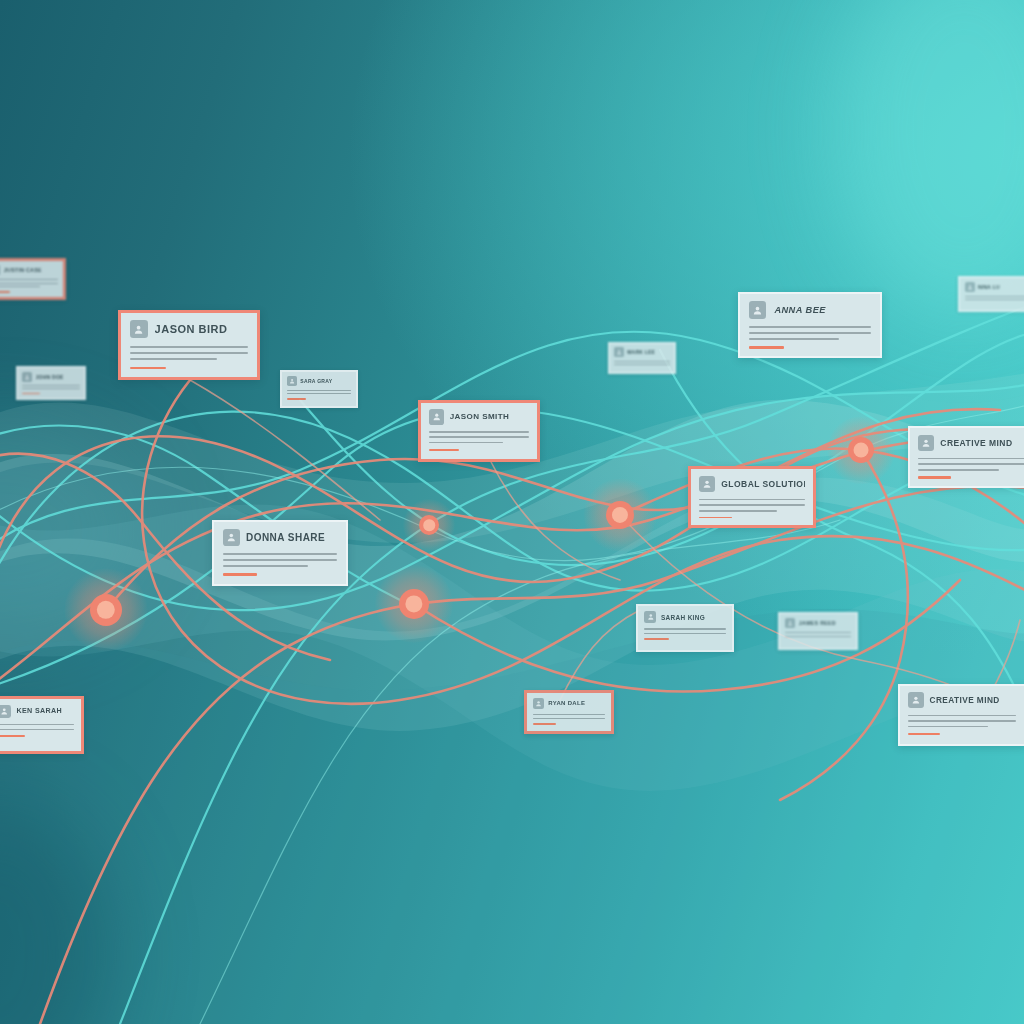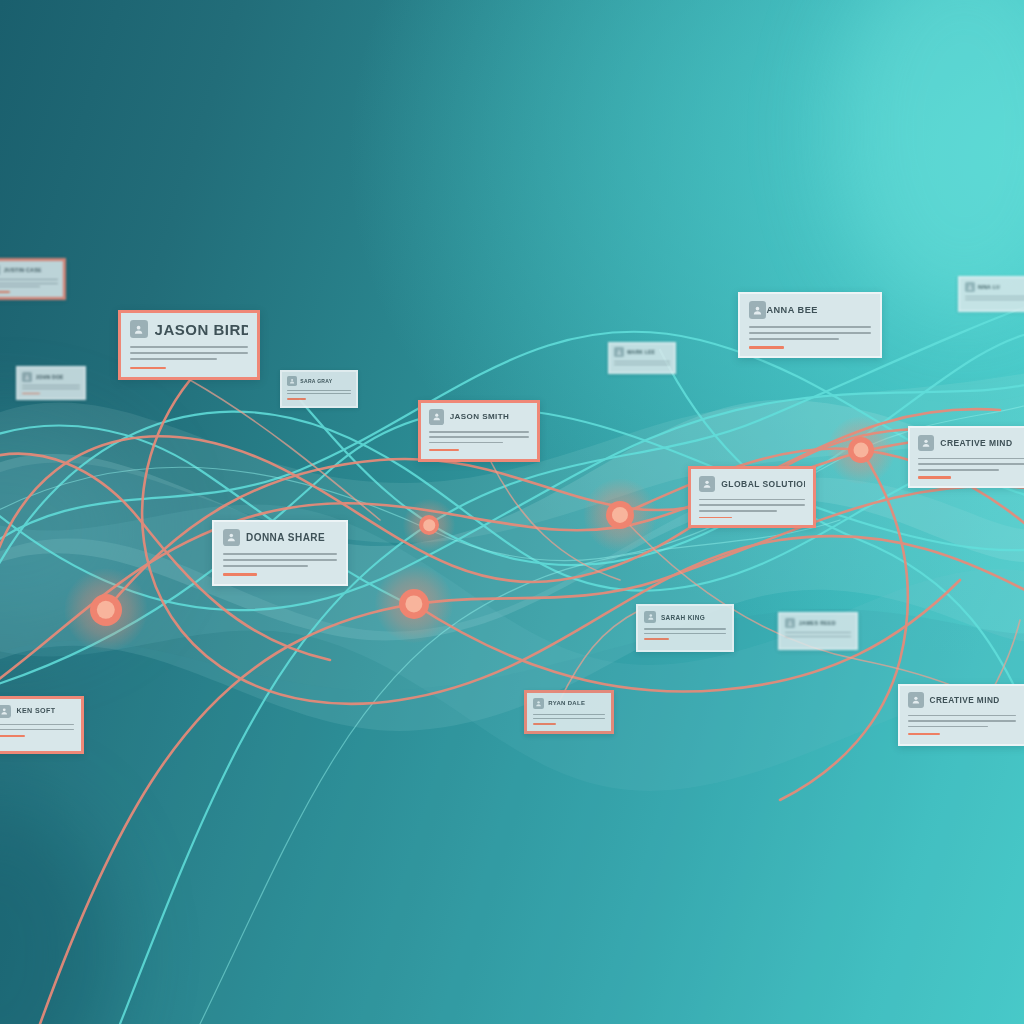--- a/index.html
+++ b/index.html
@@ -168,21 +168,21 @@
         <div class="cta" style="height: 2px; width: 20.24px; margin-top: 3.68px;"></div>
       </div>
       <div class="card bordered" style="left: 118px; top: 310px; width: 142px; height: 70px; padding: 7.38px 9.02px; box-shadow: rgba(10, 50, 60, 0.18) 0px 2.46px 8.2px;">
         <div class="row" style="gap: 6.56px;">
           <div class="avatar" style="width: 18.04px; height: 18.04px; border-radius: 3.28px;">
             <svg width="11.1848" height="11.1848" viewBox="0 0 24 24">
               <circle cx="12" cy="8" r="4" fill="#e3ecef"></circle>
               <path d="M4 21c0-4.4 3.6-7 8-7s8 2.6 8 7z" fill="#e3ecef"></path>
             </svg>
           </div>
-          <div class="title" style="font-size: 15px; letter-spacing: 0.492px;">JASON BIRD</div>
+          <div class="title" style="font-size: 11px; letter-spacing: 0.492px;">JASON BIRD</div>
         </div>
         <div class="lines" style="margin-top: 7.38px; gap: 4.51px;">
           <i style="height: 1.804px; width: 100%;"></i>
           <i style="height: 1.804px; width: 100%;"></i>
           <i style="height: 1.804px; width: 74%;"></i>
         </div>
         <div class="cta" style="height: 2.624px; width: 36.08px; margin-top: 6.56px;"></div>
       </div>
       <div class="card plain softer" style="left: 16px; top: 366px; width: 70px; height: 34px; padding: 3.6px 4.4px; box-shadow: rgba(10, 50, 60, 0.18) 0px 1.2px 4px;">
         <div class="row" style="gap: 3.2px;">
@@ -242,21 +242,21 @@
             </svg>
           </div>
           <div class="title" style="font-size: 5px; letter-spacing: 0.228px;">MARK LEE</div>
         </div>
         <div class="lines" style="margin-top: 3.42px; gap: 2.09px;">
           <i style="height: 1px; width: 100%;"></i>
           <i style="height: 1px; width: 100%;"></i>
         </div>
       </div>
       <div class="card plain" style="left: 738px; top: 292px; width: 144px; height: 66px; padding: 7.2px 8.8px; box-shadow: rgba(10, 50, 60, 0.18) 0px 2.4px 8px;">
-        <div class="row" style="gap: 0;">
+        <div class="row" style="gap: 8px; font-style: italic;">
           <div class="avatar" style="width: 17.6px; height: 17.6px; border-radius: 3.2px;">
             <svg width="10.912" height="10.912" viewBox="0 0 24 24">
               <circle cx="12" cy="8" r="4" fill="#e3ecef"></circle>
               <path d="M4 21c0-4.4 3.6-7 8-7s8 2.6 8 7z" fill="#e3ecef"></path>
             </svg>
           </div>
           <div class="title" style="font-size: 9.2px; letter-spacing: 0.48px;">ANNA BEE</div>
         </div>
         <div class="lines" style="margin-top: 7.2px; gap: 4.4px;">
           <i style="height: 1.76px; width: 100%;"></i>
@@ -379,21 +379,21 @@
         <div class="cta" style="height: 2px; width: 22.88px; margin-top: 4.16px;"></div>
       </div>
       <div class="card bordered" style="left: -12px; top: 696px; width: 96px; height: 58px; padding: 5.58px 6.82px; box-shadow: rgba(10, 50, 60, 0.18) 0px 1.86px 6.2px;">
         <div class="row" style="gap: 4.96px;">
           <div class="avatar" style="width: 13.64px; height: 13.64px; border-radius: 2.48px;">
             <svg width="8.4568" height="8.4568" viewBox="0 0 24 24">
               <circle cx="12" cy="8" r="4" fill="#e3ecef"></circle>
               <path d="M4 21c0-4.4 3.6-7 8-7s8 2.6 8 7z" fill="#e3ecef"></path>
             </svg>
           </div>
-          <div class="title" style="font-size: 7.13px; letter-spacing: 0.372px;">KEN SOFT</div>
+          <div class="title" style="font-size: 7.13px; letter-spacing: 0.372px;">KEN SARAH</div>
         </div>
         <div class="lines" style="margin-top: 5.58px; gap: 3.41px;">
           <i style="height: 1.364px; width: 100%;"></i>
           <i style="height: 1.364px; width: 100%;"></i>
         </div>
         <div class="cta" style="height: 2px; width: 27.28px; margin-top: 4.96px;"></div>
       </div>
       <div class="card plain" style="left: 898px; top: 684px; width: 128px; height: 62px; padding: 6.48px 7.92px; box-shadow: rgba(10, 50, 60, 0.18) 0px 2.16px 7.2px;">
         <div class="row" style="gap: 5.76px;">
           <div class="avatar" style="width: 15.84px; height: 15.84px; border-radius: 2.88px;">

